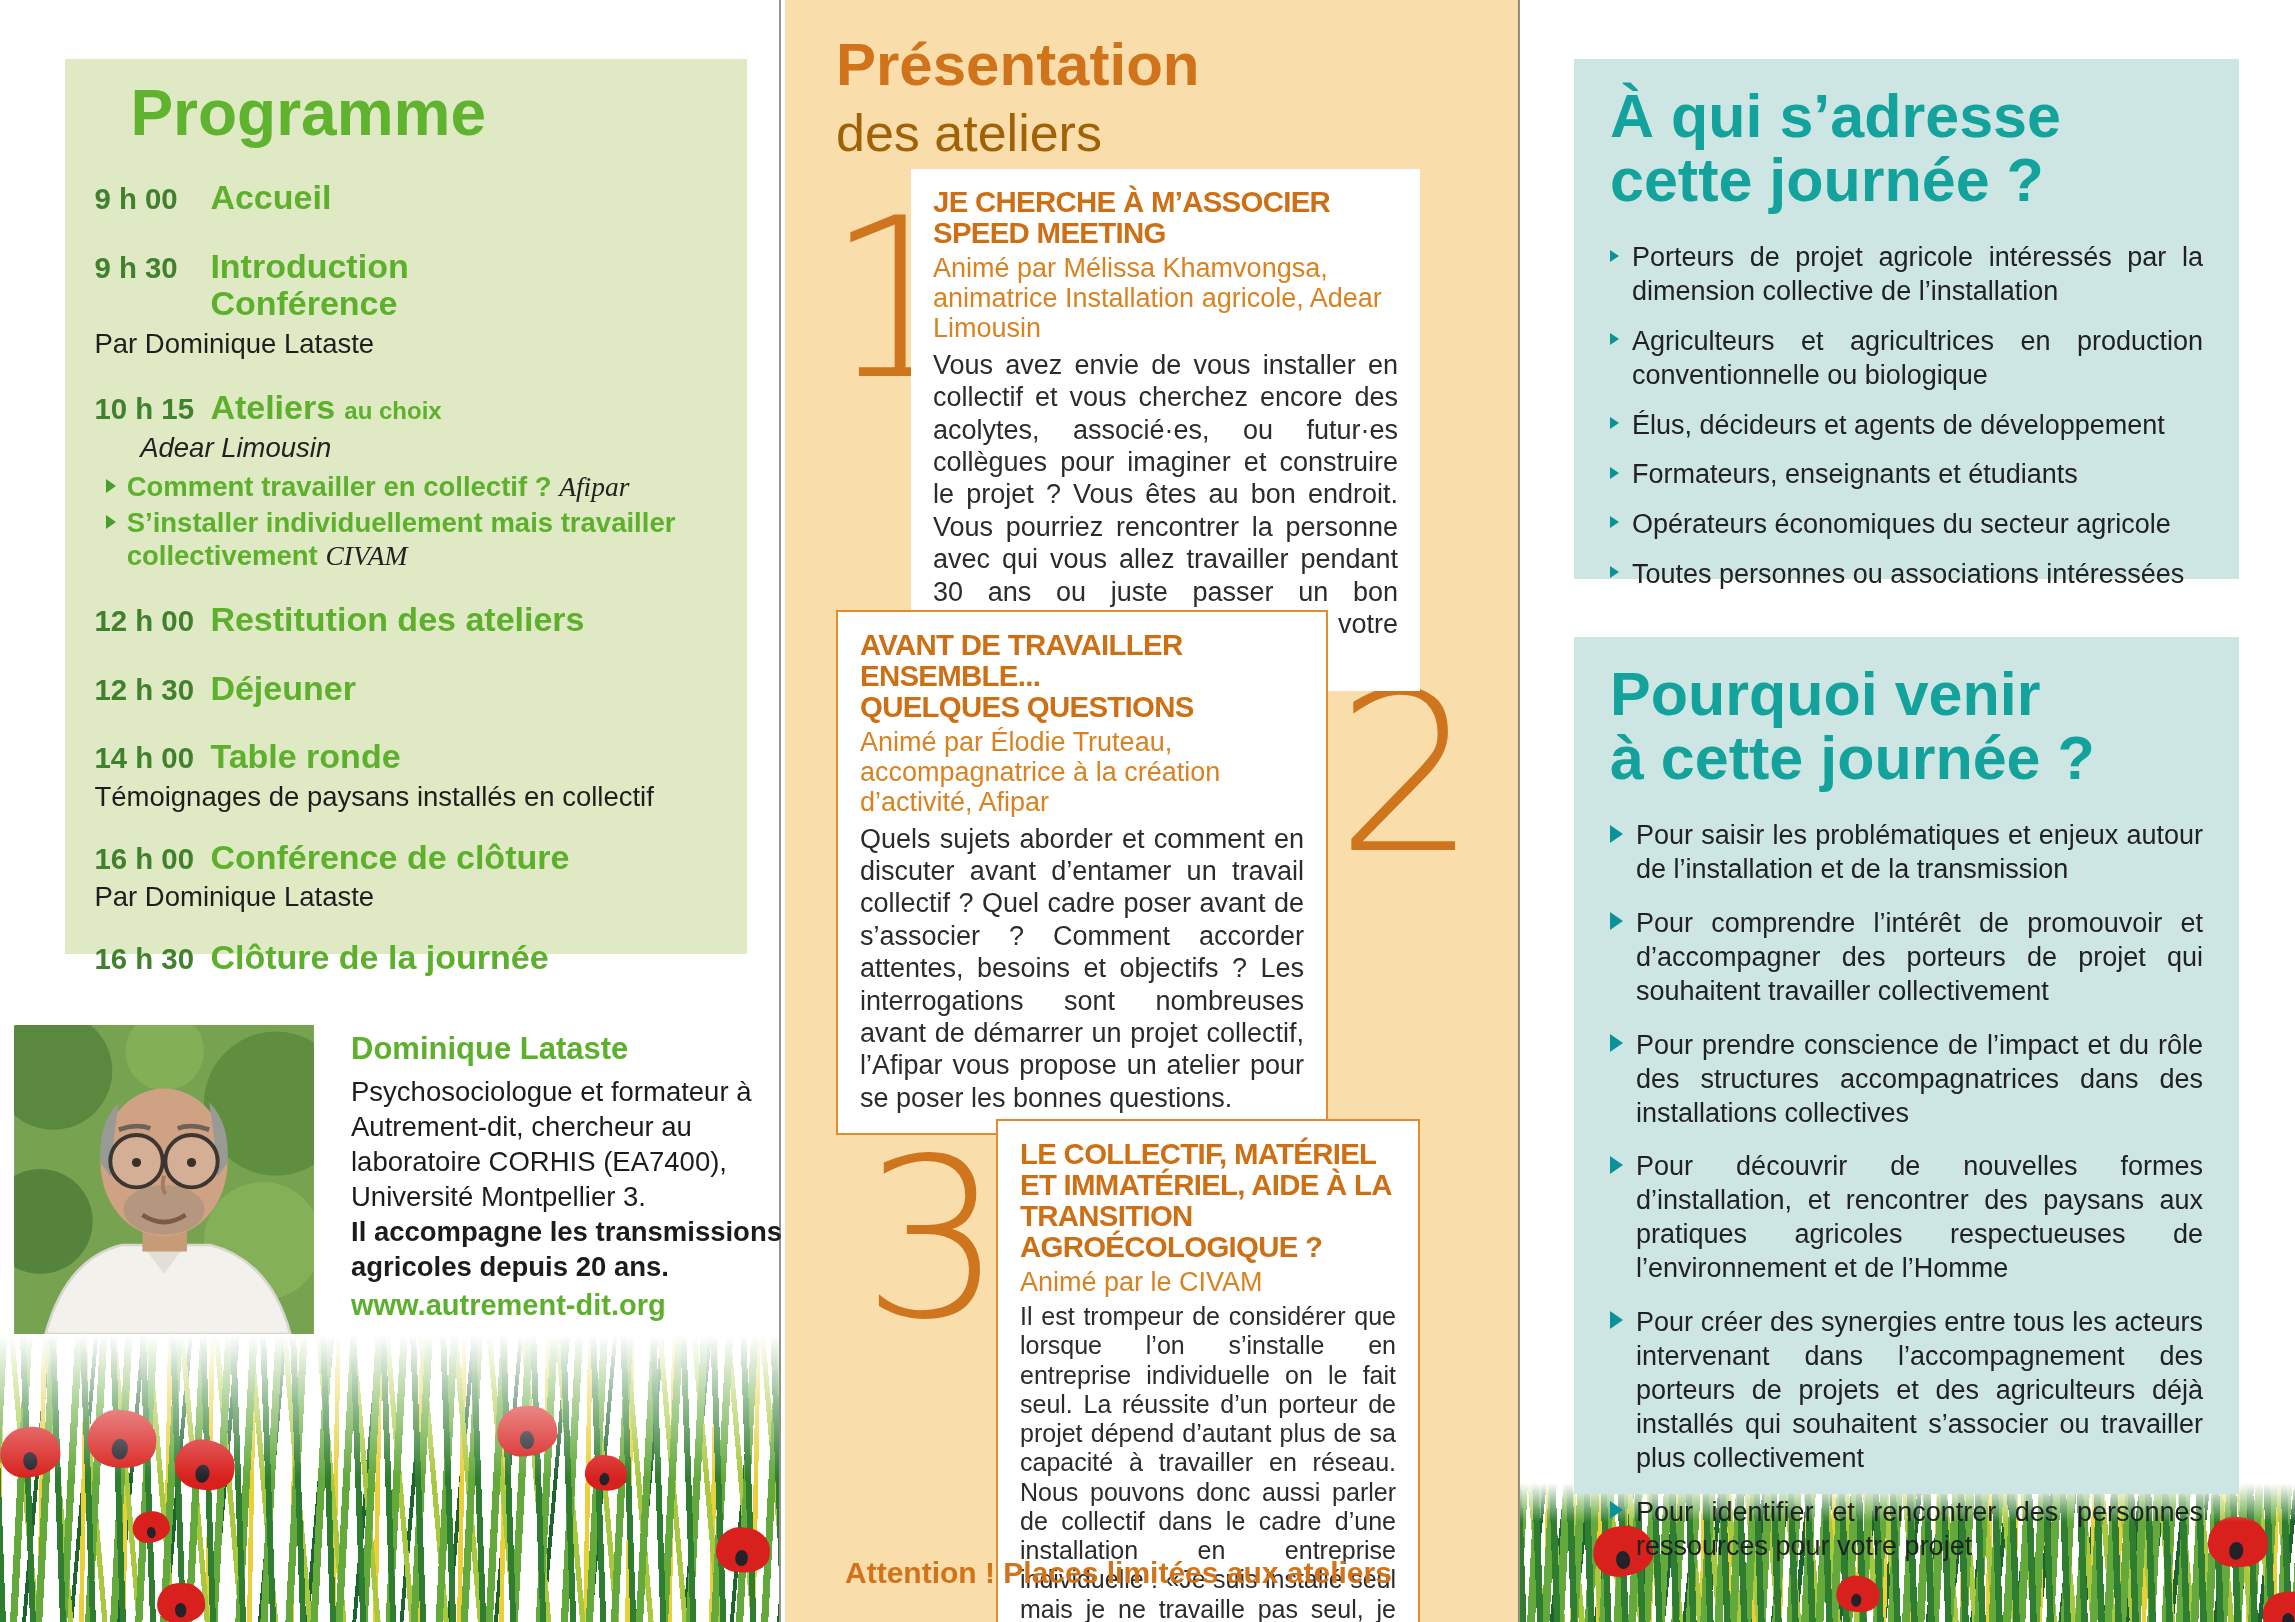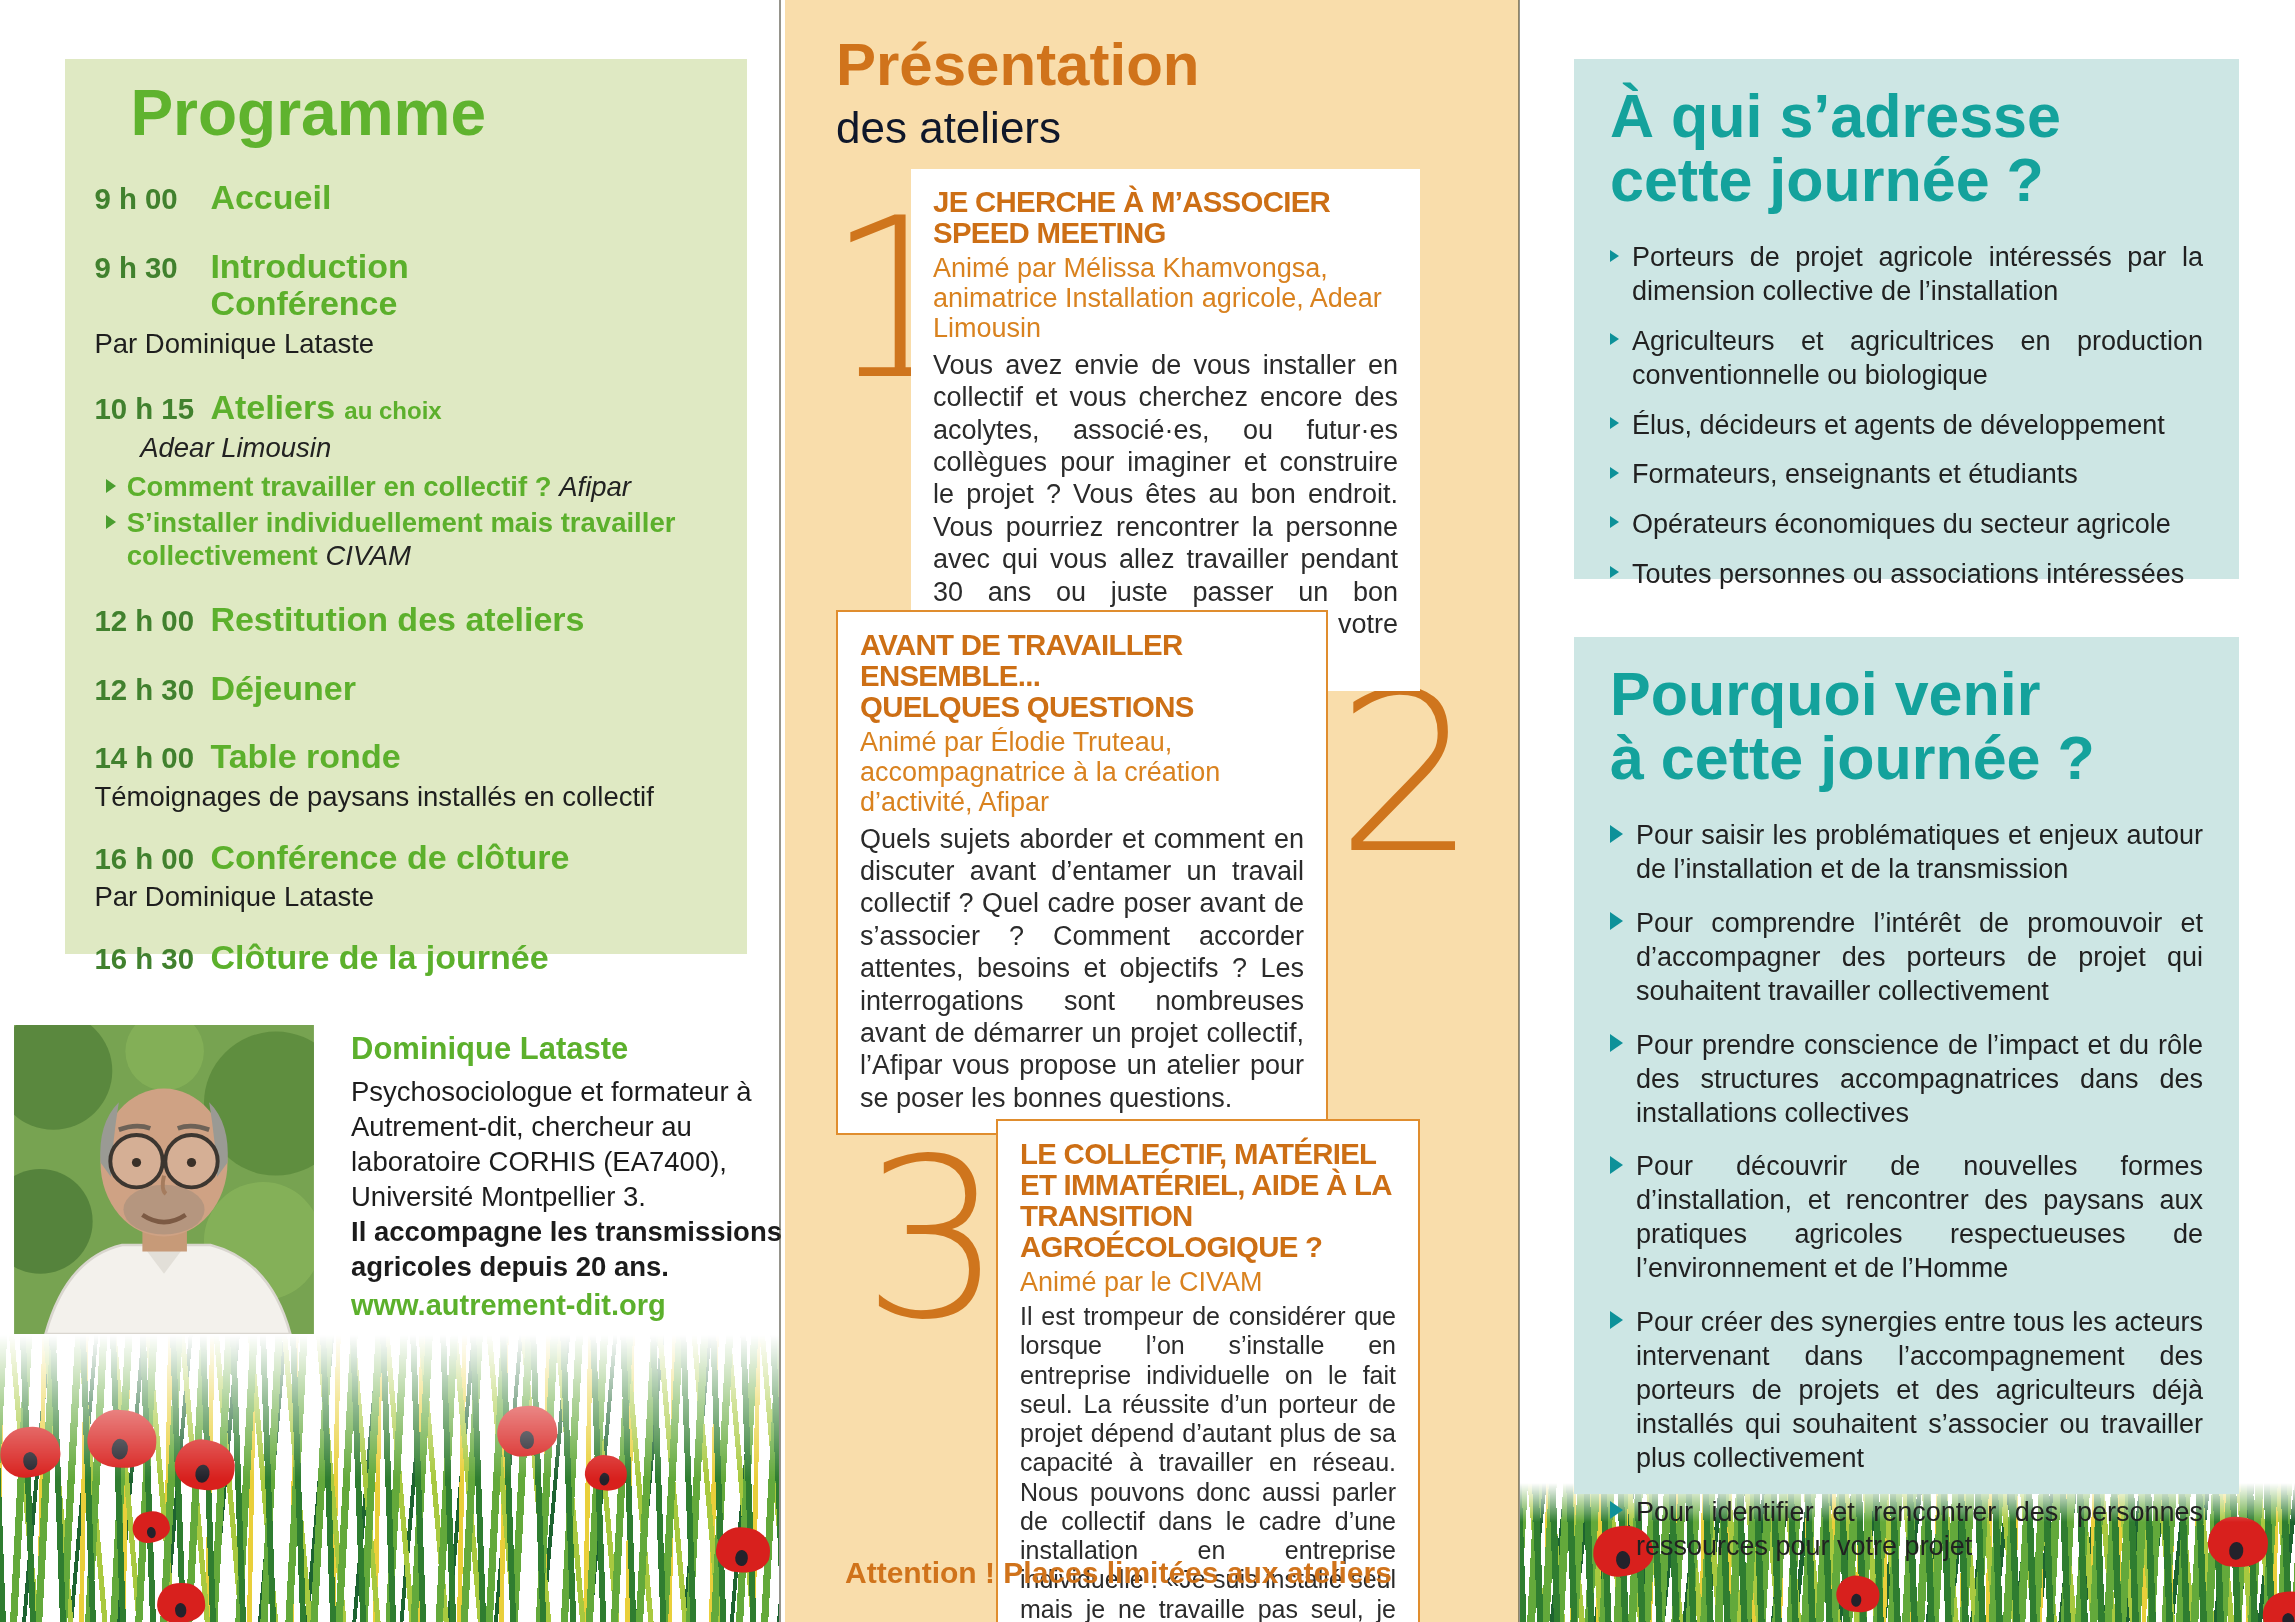--- a/index.html
+++ b/index.html
@@ -42,37 +42,37 @@
   .prog-title{font-size:64px;font-weight:bold;color:#5fb32e;margin:9.2px 0 0 36px;line-height:1;}
   .prow{display:flex;align-items:baseline;}
   .ptime{flex:0 0 116px;font-size:29.4px;font-weight:bold;color:#41812e;}
   .plabel{font-size:34px;font-weight:bold;color:#5cb02c;line-height:1.1;}
   .plabel .l2{display:block;}
   .pqual{font-size:24px;font-weight:bold;color:#5cb02c;margin-left:9.2px;}
   .pnote{font-size:27.5px;color:#1e1e1e;margin-top:5.2px;}
   .pbullets{margin:6.5px 0 0 11.8px;}
   .pbul{display:flex;gap:10.5px;margin-top:3.9px;}
   .pbul-text{font-size:27.5px;font-weight:bold;color:#5cb02c;line-height:1.18;}
-  .pbul-org{font-size:27.5px;font-weight:normal;font-style:italic;color:#222;}
+  .pbul-org{font-size:27.5px;font-weight:normal;font-style:italic;color:#222;font-family:Liberation Serif, serif;}
   .pbul-orgline{font-size:27.5px;font-style:italic;color:#222;margin:2.6px 0 6.5px 34px;}
   .tri{width:0;height:0;border-top:7.2px solid transparent;border-bottom:7.2px solid transparent;
        border-left:10.5px solid #4a9e2f;display:inline-block;margin-top:7.9px;flex:0 0 auto;}
   .mt44{margin-top:29px;} .mt40{margin-top:26px;} .mt48{margin-top:31px;} .mt52{margin-top:34px;}
 
   
   .photo{position:absolute;left:14.4px;top:1025px;width:300px;height:309px;z-index:3;overflow:hidden;}
   .bio{position:absolute;left:351px;top:1031px;width:458px;z-index:3;}
   .bio-name{font-size:31px;font-weight:bold;color:#5cb02c;margin:0 0 6.5px 0;}
   .bio-text{font-size:27.5px;color:#1c1c1c;line-height:1.28;margin:0;}
   .bio-bold{font-size:27.5px;font-weight:bold;color:#1c1c1c;line-height:1.28;margin:0;}
   .bio-url{font-size:29px;font-weight:bold;color:#5cb02c;text-decoration:none;display:inline-block;margin-top:3.9px;}
 
   
   .mid-title{position:absolute;left:836px;top:30px;font-size:60px;font-weight:bold;color:#d0731b;z-index:3;margin:0;}
-  .mid-sub{position:absolute;left:836px;top:103px;font-size:44px;font-weight:normal;color:#0f172a;z-index:3;}
+  .mid-sub{position:absolute;left:836px;top:103px;font-size:52px;font-weight:normal;color:#a16207;z-index:3;}
   .num{position:absolute;font-size:222px;font-weight:100;color:#cf751d;line-height:1;z-index:2;
        font-family:"DejaVu Sans",sans-serif;}
   .num1{left:826px;top:188px;} .num2{left:1336px;top:662px;} .num3{left:862px;top:1128px;}
   .card{position:absolute;background:#ffffff;box-sizing:border-box;z-index:3;padding:18.3px 22px;}
   .card1{left:911px;top:169px;width:509px;min-height:472px;}
   .card2{left:836px;top:610px;width:492px;min-height:478px;border:2.6px solid #e08d2e;}
   .card3{left:996px;top:1091px;width:424px;min-height:429px;border:2.6px solid #e08d2e;margin-top:28px;}
   .card-title{font-size:29.4px;font-weight:bold;color:#cd6f15;line-height:1.05;letter-spacing:-0.7px;margin:0 0 3.9px 0;}
   .card-title span{display:block;}
   .card-title span:empty{display:none;}

